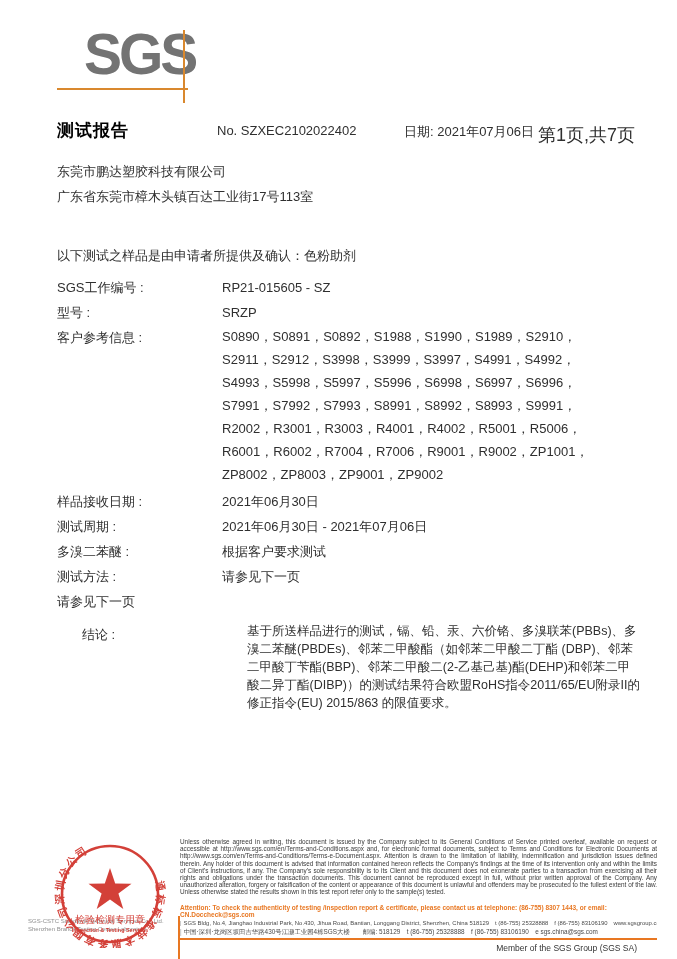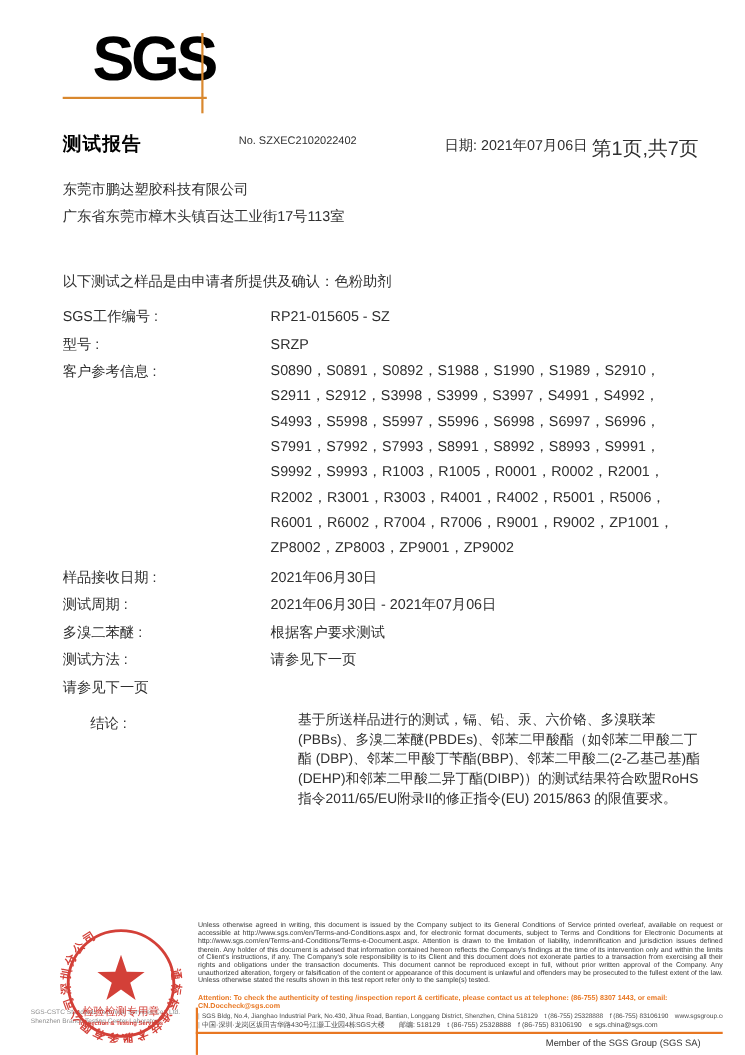--- a/index.html
+++ b/index.html
@@ -3,35 +3,35 @@
 <meta charset="utf-8">
 <style>
   html,body{margin:0;padding:0;background:#ffffff;}
   .page{
     position:relative;width:677px;height:959px;background:#fff;overflow:hidden;
     font-family:"Liberation Sans","DejaVu Sans",sans-serif;color:#2f2f2f;
   }
   
   .logo{
     position:absolute;left:84px;top:26px;font-size:57px;font-weight:bold;
-    color:#000000;letter-spacing:-3px;line-height:1;
+    color:#737373;letter-spacing:-3px;line-height:1;
   }
   .logo-hline{position:absolute;left:57px;top:88px;width:131px;height:2px;background:#d9882e;}
   .logo-vline{position:absolute;left:183px;top:30px;width:2px;height:73px;background:#d9882e;}
   
   .title{position:absolute;left:57px;top:119px;font-size:17px;font-weight:bold;color:#000000;letter-spacing:1px;}
-  .report-no{position:absolute;left:217px;top:123px;font-size:10px;}
+  .report-no{position:absolute;left:217px;top:123px;font-size:13px;}
   .report-date{position:absolute;left:404px;top:123px;font-size:13px;}
   .page-info{position:absolute;left:538px;top:123px;font-size:18px;}
   
   .main{position:absolute;left:57px;top:159px;width:585px;font-size:13px;}
   .company-line{line-height:25px;}
   .intro{margin-top:37px;line-height:20px;}
   .rows{margin-top:9px;}
-  .row{display:flex;align-items:flex-start;gap:24px;}
+  .row{display:flex;align-items:flex-start;}
   .row .label{width:165px;flex:none;line-height:25px;}
   .row .value{width:420px;line-height:25px;}
   .row .value.list span{display:block;line-height:23px;}
   .row.conclusion{margin-top:8px;margin-left:25px;}
   .row.conclusion .value{font-size:12.5px;line-height:18px;}
   .gap-lg{height:3px;}
   
   .footer-legal{
     position:absolute;left:180px;top:838px;width:477px;
     font-size:6.4px;line-height:7.2px;text-align:justify;color:#3a3a3a;
@@ -82,21 +82,20 @@
         <div class="label">型号 :</div>
         <div class="value">SRZP</div>
       </div>
       <div class="row">
         <div class="label">客户参考信息 :</div>
         <div class="value list">
           <span>S0890，S0891，S0892，S1988，S1990，S1989，S2910，</span>
           <span>S2911，S2912，S3998，S3999，S3997，S4991，S4992，</span>
           <span>S4993，S5998，S5997，S5996，S6998，S6997，S6996，</span>
           <span>S7991，S7992，S7993，S8991，S8992，S8993，S9991，</span>
-          <span>S9992，S9993，R1003，R1005，R0001，R0002，R2001，</span>
           <span>R2002，R3001，R3003，R4001，R4002，R5001，R5006，</span>
           <span>R6001，R6002，R7004，R7006，R9001，R9002，ZP1001，</span>
           <span>ZP8002，ZP8003，ZP9001，ZP9002</span>
         </div>
       </div>
       <div class="gap-lg"></div>
       <div class="row">
         <div class="label">样品接收日期 :</div>
         <div class="value">2021年06月30日</div>
       </div>

